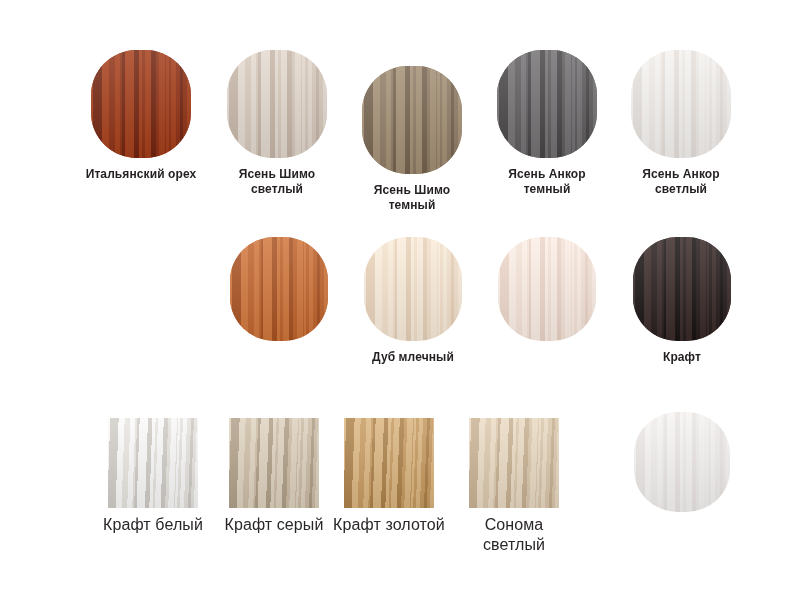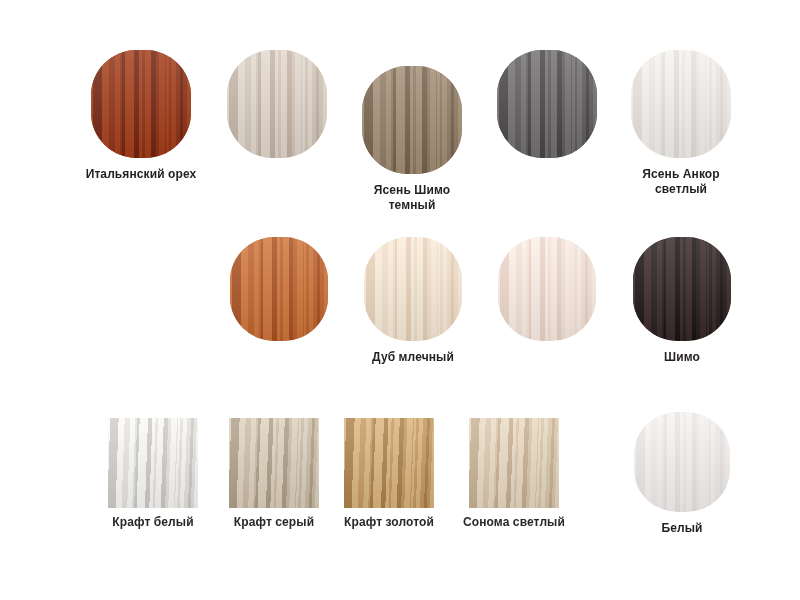--- a/index.html
+++ b/index.html
@@ -39,55 +39,57 @@
   }
   .caption {
     margin-top: 9px;
     font-size: 12px;
     font-weight: bold;
     line-height: 1.25;
     letter-spacing: 0.1px;
     color: #241f20;
   }
   .caption.small {
-    font-size: 12px;
-    font-weight: bold;
+    font-size: 16px;
+    font-weight: normal;
     margin-top: 7px;
     color: #2b2728;
   }
 </style>
 </head>
 <body>
 
 <div class="board">
     <div class="swatch-cell" style="left: 82px; top: 50px; width: 118px;">
       <div class="swatch" style="width: 100px; height: 108px; background: rgb(142, 47, 18);">
         <div class="grain" style="background: linear-gradient(90deg, rgb(170, 63, 24) 0%, rgb(170, 63, 24) 2.47%, rgb(109, 31, 11) 2.47%, rgb(109, 31, 11) 7.17%, rgb(109, 31, 11) 7.17%, rgb(109, 31, 11) 9.59%, rgb(109, 31, 11) 9.59%, rgb(109, 31, 11) 11.44%, rgb(170, 63, 24) 11.44%, rgb(170, 63, 24) 14.5%, rgb(170, 63, 24) 14.5%, rgb(170, 63, 24) 17.93%, rgb(142, 47, 18) 17.93%, rgb(142, 47, 18) 22.11%, rgb(142, 47, 18) 22.11%, rgb(142, 47, 18) 23.99%, rgb(170, 63, 24) 23.99%, rgb(170, 63, 24) 29.39%, rgb(142, 47, 18) 29.39%, rgb(142, 47, 18) 31.37%, rgb(109, 31, 11) 31.37%, rgb(109, 31, 11) 34.03%, rgb(170, 63, 24) 34.03%, rgb(170, 63, 24) 39.36%, rgb(170, 63, 24) 39.36%, rgb(170, 63, 24) 40.59%, rgb(170, 63, 24) 40.59%, rgb(170, 63, 24) 42.98%, rgb(109, 31, 11) 42.98%, rgb(109, 31, 11) 47.71%, rgb(170, 63, 24) 47.71%, rgb(170, 63, 24) 51.15%, rgb(142, 47, 18) 51.15%, rgb(142, 47, 18) 53.74%, rgb(170, 63, 24) 53.74%, rgb(170, 63, 24) 58.81%, rgb(170, 63, 24) 58.81%, rgb(170, 63, 24) 59.91%, rgb(109, 31, 11) 59.91%, rgb(109, 31, 11) 64.66%, rgb(142, 47, 18) 64.66%, rgb(142, 47, 18) 68.03%, rgb(170, 63, 24) 68.03%, rgb(170, 63, 24) 72.76%, rgb(170, 63, 24) 72.76%, rgb(170, 63, 24) 74.12%, rgb(142, 47, 18) 74.12%, rgb(142, 47, 18) 75.26%, rgb(170, 63, 24) 75.26%, rgb(170, 63, 24) 77.58%, rgb(142, 47, 18) 77.58%, rgb(142, 47, 18) 80.5%, rgb(170, 63, 24) 80.5%, rgb(170, 63, 24) 84.87%, rgb(142, 47, 18) 84.87%, rgb(142, 47, 18) 89.23%, rgb(109, 31, 11) 89.23%, rgb(109, 31, 11) 91.18%, rgb(109, 31, 11) 91.18%, rgb(109, 31, 11) 92.23%, rgb(142, 47, 18) 92.23%, rgb(142, 47, 18) 95.58%, rgb(170, 63, 24) 95.58%, rgb(170, 63, 24) 100%); opacity: 0.85;"></div>
         <div class="grain" style="background: linear-gradient(170deg, rgba(255, 255, 255, 0.18), rgba(0, 0, 0, 0.1));"></div>
       </div>
       <div class="caption">Итальянский орех</div>
     </div>
     <div class="swatch-cell" style="left: 218px; top: 50px; width: 118px;">
       <div class="swatch" style="width: 100px; height: 108px; background: rgb(215, 201, 188);">
         <div class="grain" style="background: linear-gradient(90deg, rgb(231, 221, 211) 0%, rgb(231, 221, 211) 2.47%, rgb(195, 178, 163) 2.47%, rgb(195, 178, 163) 7.17%, rgb(195, 178, 163) 7.17%, rgb(195, 178, 163) 9.59%, rgb(195, 178, 163) 9.59%, rgb(195, 178, 163) 11.44%, rgb(231, 221, 211) 11.44%, rgb(231, 221, 211) 14.5%, rgb(231, 221, 211) 14.5%, rgb(231, 221, 211) 17.93%, rgb(215, 201, 188) 17.93%, rgb(215, 201, 188) 22.11%, rgb(215, 201, 188) 22.11%, rgb(215, 201, 188) 23.99%, rgb(231, 221, 211) 23.99%, rgb(231, 221, 211) 29.39%, rgb(215, 201, 188) 29.39%, rgb(215, 201, 188) 31.37%, rgb(195, 178, 163) 31.37%, rgb(195, 178, 163) 34.03%, rgb(231, 221, 211) 34.03%, rgb(231, 221, 211) 39.36%, rgb(231, 221, 211) 39.36%, rgb(231, 221, 211) 40.59%, rgb(231, 221, 211) 40.59%, rgb(231, 221, 211) 42.98%, rgb(195, 178, 163) 42.98%, rgb(195, 178, 163) 47.71%, rgb(231, 221, 211) 47.71%, rgb(231, 221, 211) 51.15%, rgb(215, 201, 188) 51.15%, rgb(215, 201, 188) 53.74%, rgb(231, 221, 211) 53.74%, rgb(231, 221, 211) 58.81%, rgb(231, 221, 211) 58.81%, rgb(231, 221, 211) 59.91%, rgb(195, 178, 163) 59.91%, rgb(195, 178, 163) 64.66%, rgb(215, 201, 188) 64.66%, rgb(215, 201, 188) 68.03%, rgb(231, 221, 211) 68.03%, rgb(231, 221, 211) 72.76%, rgb(231, 221, 211) 72.76%, rgb(231, 221, 211) 74.12%, rgb(215, 201, 188) 74.12%, rgb(215, 201, 188) 75.26%, rgb(231, 221, 211) 75.26%, rgb(231, 221, 211) 77.58%, rgb(215, 201, 188) 77.58%, rgb(215, 201, 188) 80.5%, rgb(231, 221, 211) 80.5%, rgb(231, 221, 211) 84.87%, rgb(215, 201, 188) 84.87%, rgb(215, 201, 188) 89.23%, rgb(195, 178, 163) 89.23%, rgb(195, 178, 163) 91.18%, rgb(195, 178, 163) 91.18%, rgb(195, 178, 163) 92.23%, rgb(215, 201, 188) 92.23%, rgb(215, 201, 188) 95.58%, rgb(231, 221, 211) 95.58%, rgb(231, 221, 211) 100%); opacity: 0.85;"></div>
         <div class="grain" style="background: linear-gradient(170deg, rgba(255, 255, 255, 0.18), rgba(0, 0, 0, 0.1));"></div>
       </div>
+      <div class="caption">Ясень Шимо светлый</div>
     </div>
     <div class="swatch-cell" style="left: 353px; top: 66px; width: 118px;">
       <div class="swatch" style="width: 100px; height: 108px; background: rgb(142, 122, 99);">
         <div class="grain" style="background: linear-gradient(90deg, rgb(167, 146, 118) 0%, rgb(167, 146, 118) 2.47%, rgb(111, 93, 72) 2.47%, rgb(111, 93, 72) 7.17%, rgb(111, 93, 72) 7.17%, rgb(111, 93, 72) 9.59%, rgb(111, 93, 72) 9.59%, rgb(111, 93, 72) 11.44%, rgb(167, 146, 118) 11.44%, rgb(167, 146, 118) 14.5%, rgb(167, 146, 118) 14.5%, rgb(167, 146, 118) 17.93%, rgb(142, 122, 99) 17.93%, rgb(142, 122, 99) 22.11%, rgb(142, 122, 99) 22.11%, rgb(142, 122, 99) 23.99%, rgb(167, 146, 118) 23.99%, rgb(167, 146, 118) 29.39%, rgb(142, 122, 99) 29.39%, rgb(142, 122, 99) 31.37%, rgb(111, 93, 72) 31.37%, rgb(111, 93, 72) 34.03%, rgb(167, 146, 118) 34.03%, rgb(167, 146, 118) 39.36%, rgb(167, 146, 118) 39.36%, rgb(167, 146, 118) 40.59%, rgb(167, 146, 118) 40.59%, rgb(167, 146, 118) 42.98%, rgb(111, 93, 72) 42.98%, rgb(111, 93, 72) 47.71%, rgb(167, 146, 118) 47.71%, rgb(167, 146, 118) 51.15%, rgb(142, 122, 99) 51.15%, rgb(142, 122, 99) 53.74%, rgb(167, 146, 118) 53.74%, rgb(167, 146, 118) 58.81%, rgb(167, 146, 118) 58.81%, rgb(167, 146, 118) 59.91%, rgb(111, 93, 72) 59.91%, rgb(111, 93, 72) 64.66%, rgb(142, 122, 99) 64.66%, rgb(142, 122, 99) 68.03%, rgb(167, 146, 118) 68.03%, rgb(167, 146, 118) 72.76%, rgb(167, 146, 118) 72.76%, rgb(167, 146, 118) 74.12%, rgb(142, 122, 99) 74.12%, rgb(142, 122, 99) 75.26%, rgb(167, 146, 118) 75.26%, rgb(167, 146, 118) 77.58%, rgb(142, 122, 99) 77.58%, rgb(142, 122, 99) 80.5%, rgb(167, 146, 118) 80.5%, rgb(167, 146, 118) 84.87%, rgb(142, 122, 99) 84.87%, rgb(142, 122, 99) 89.23%, rgb(111, 93, 72) 89.23%, rgb(111, 93, 72) 91.18%, rgb(111, 93, 72) 91.18%, rgb(111, 93, 72) 92.23%, rgb(142, 122, 99) 92.23%, rgb(142, 122, 99) 95.58%, rgb(167, 146, 118) 95.58%, rgb(167, 146, 118) 100%); opacity: 0.85;"></div>
         <div class="grain" style="background: linear-gradient(170deg, rgba(255, 255, 255, 0.18), rgba(0, 0, 0, 0.1));"></div>
       </div>
       <div class="caption">Ясень Шимо темный</div>
     </div>
     <div class="swatch-cell" style="left: 488px; top: 50px; width: 118px;">
       <div class="swatch" style="width: 100px; height: 108px; background: rgb(93, 90, 92);">
         <div class="grain" style="background: linear-gradient(90deg, rgb(118, 115, 118) 0%, rgb(118, 115, 118) 2.47%, rgb(66, 63, 65) 2.47%, rgb(66, 63, 65) 7.17%, rgb(66, 63, 65) 7.17%, rgb(66, 63, 65) 9.59%, rgb(66, 63, 65) 9.59%, rgb(66, 63, 65) 11.44%, rgb(118, 115, 118) 11.44%, rgb(118, 115, 118) 14.5%, rgb(118, 115, 118) 14.5%, rgb(118, 115, 118) 17.93%, rgb(93, 90, 92) 17.93%, rgb(93, 90, 92) 22.11%, rgb(93, 90, 92) 22.11%, rgb(93, 90, 92) 23.99%, rgb(118, 115, 118) 23.99%, rgb(118, 115, 118) 29.39%, rgb(93, 90, 92) 29.39%, rgb(93, 90, 92) 31.37%, rgb(66, 63, 65) 31.37%, rgb(66, 63, 65) 34.03%, rgb(118, 115, 118) 34.03%, rgb(118, 115, 118) 39.36%, rgb(118, 115, 118) 39.36%, rgb(118, 115, 118) 40.59%, rgb(118, 115, 118) 40.59%, rgb(118, 115, 118) 42.98%, rgb(66, 63, 65) 42.98%, rgb(66, 63, 65) 47.71%, rgb(118, 115, 118) 47.71%, rgb(118, 115, 118) 51.15%, rgb(93, 90, 92) 51.15%, rgb(93, 90, 92) 53.74%, rgb(118, 115, 118) 53.74%, rgb(118, 115, 118) 58.81%, rgb(118, 115, 118) 58.81%, rgb(118, 115, 118) 59.91%, rgb(66, 63, 65) 59.91%, rgb(66, 63, 65) 64.66%, rgb(93, 90, 92) 64.66%, rgb(93, 90, 92) 68.03%, rgb(118, 115, 118) 68.03%, rgb(118, 115, 118) 72.76%, rgb(118, 115, 118) 72.76%, rgb(118, 115, 118) 74.12%, rgb(93, 90, 92) 74.12%, rgb(93, 90, 92) 75.26%, rgb(118, 115, 118) 75.26%, rgb(118, 115, 118) 77.58%, rgb(93, 90, 92) 77.58%, rgb(93, 90, 92) 80.5%, rgb(118, 115, 118) 80.5%, rgb(118, 115, 118) 84.87%, rgb(93, 90, 92) 84.87%, rgb(93, 90, 92) 89.23%, rgb(66, 63, 65) 89.23%, rgb(66, 63, 65) 91.18%, rgb(66, 63, 65) 91.18%, rgb(66, 63, 65) 92.23%, rgb(93, 90, 92) 92.23%, rgb(93, 90, 92) 95.58%, rgb(118, 115, 118) 95.58%, rgb(118, 115, 118) 100%); opacity: 0.85;"></div>
         <div class="grain" style="background: linear-gradient(170deg, rgba(255, 255, 255, 0.18), rgba(0, 0, 0, 0.1));"></div>
       </div>
+      <div class="caption">Ясень Анкор темный</div>
     </div>
     <div class="swatch-cell" style="left: 622px; top: 50px; width: 118px;">
       <div class="swatch" style="width: 100px; height: 108px; background: rgb(241, 236, 232);">
         <div class="grain" style="background: linear-gradient(90deg, rgb(255, 255, 255) 0%, rgb(255, 255, 255) 2.47%, rgb(222, 215, 209) 2.47%, rgb(222, 215, 209) 7.17%, rgb(222, 215, 209) 7.17%, rgb(222, 215, 209) 9.59%, rgb(222, 215, 209) 9.59%, rgb(222, 215, 209) 11.44%, rgb(255, 255, 255) 11.44%, rgb(255, 255, 255) 14.5%, rgb(255, 255, 255) 14.5%, rgb(255, 255, 255) 17.93%, rgb(241, 236, 232) 17.93%, rgb(241, 236, 232) 22.11%, rgb(241, 236, 232) 22.11%, rgb(241, 236, 232) 23.99%, rgb(255, 255, 255) 23.99%, rgb(255, 255, 255) 29.39%, rgb(241, 236, 232) 29.39%, rgb(241, 236, 232) 31.37%, rgb(222, 215, 209) 31.37%, rgb(222, 215, 209) 34.03%, rgb(255, 255, 255) 34.03%, rgb(255, 255, 255) 39.36%, rgb(255, 255, 255) 39.36%, rgb(255, 255, 255) 40.59%, rgb(255, 255, 255) 40.59%, rgb(255, 255, 255) 42.98%, rgb(222, 215, 209) 42.98%, rgb(222, 215, 209) 47.71%, rgb(255, 255, 255) 47.71%, rgb(255, 255, 255) 51.15%, rgb(241, 236, 232) 51.15%, rgb(241, 236, 232) 53.74%, rgb(255, 255, 255) 53.74%, rgb(255, 255, 255) 58.81%, rgb(255, 255, 255) 58.81%, rgb(255, 255, 255) 59.91%, rgb(222, 215, 209) 59.91%, rgb(222, 215, 209) 64.66%, rgb(241, 236, 232) 64.66%, rgb(241, 236, 232) 68.03%, rgb(255, 255, 255) 68.03%, rgb(255, 255, 255) 72.76%, rgb(255, 255, 255) 72.76%, rgb(255, 255, 255) 74.12%, rgb(241, 236, 232) 74.12%, rgb(241, 236, 232) 75.26%, rgb(255, 255, 255) 75.26%, rgb(255, 255, 255) 77.58%, rgb(241, 236, 232) 77.58%, rgb(241, 236, 232) 80.5%, rgb(255, 255, 255) 80.5%, rgb(255, 255, 255) 84.87%, rgb(241, 236, 232) 84.87%, rgb(241, 236, 232) 89.23%, rgb(222, 215, 209) 89.23%, rgb(222, 215, 209) 91.18%, rgb(222, 215, 209) 91.18%, rgb(222, 215, 209) 92.23%, rgb(241, 236, 232) 92.23%, rgb(241, 236, 232) 95.58%, rgb(255, 255, 255) 95.58%, rgb(255, 255, 255) 100%); opacity: 0.45;"></div>
         <div class="grain" style="background: linear-gradient(170deg, rgba(255, 255, 255, 0.18), rgba(0, 0, 0, 0.1));"></div>
       </div>
       <div class="caption">Ясень Анкор светлый</div>
     </div>
     <div class="swatch-cell" style="left: 220px; top: 237px; width: 118px;">
       <div class="swatch" style="width: 98px; height: 104px; background: rgb(192, 98, 42);">
@@ -106,21 +108,21 @@
       <div class="swatch" style="width: 98px; height: 104px; background: rgb(247, 229, 218);">
         <div class="grain" style="background: linear-gradient(90deg, rgb(255, 242, 234) 0%, rgb(255, 242, 234) 2.47%, rgb(236, 212, 198) 2.47%, rgb(236, 212, 198) 7.17%, rgb(236, 212, 198) 7.17%, rgb(236, 212, 198) 9.59%, rgb(236, 212, 198) 9.59%, rgb(236, 212, 198) 11.44%, rgb(255, 242, 234) 11.44%, rgb(255, 242, 234) 14.5%, rgb(255, 242, 234) 14.5%, rgb(255, 242, 234) 17.93%, rgb(247, 229, 218) 17.93%, rgb(247, 229, 218) 22.11%, rgb(247, 229, 218) 22.11%, rgb(247, 229, 218) 23.99%, rgb(255, 242, 234) 23.99%, rgb(255, 242, 234) 29.39%, rgb(247, 229, 218) 29.39%, rgb(247, 229, 218) 31.37%, rgb(236, 212, 198) 31.37%, rgb(236, 212, 198) 34.03%, rgb(255, 242, 234) 34.03%, rgb(255, 242, 234) 39.36%, rgb(255, 242, 234) 39.36%, rgb(255, 242, 234) 40.59%, rgb(255, 242, 234) 40.59%, rgb(255, 242, 234) 42.98%, rgb(236, 212, 198) 42.98%, rgb(236, 212, 198) 47.71%, rgb(255, 242, 234) 47.71%, rgb(255, 242, 234) 51.15%, rgb(247, 229, 218) 51.15%, rgb(247, 229, 218) 53.74%, rgb(255, 242, 234) 53.74%, rgb(255, 242, 234) 58.81%, rgb(255, 242, 234) 58.81%, rgb(255, 242, 234) 59.91%, rgb(236, 212, 198) 59.91%, rgb(236, 212, 198) 64.66%, rgb(247, 229, 218) 64.66%, rgb(247, 229, 218) 68.03%, rgb(255, 242, 234) 68.03%, rgb(255, 242, 234) 72.76%, rgb(255, 242, 234) 72.76%, rgb(255, 242, 234) 74.12%, rgb(247, 229, 218) 74.12%, rgb(247, 229, 218) 75.26%, rgb(255, 242, 234) 75.26%, rgb(255, 242, 234) 77.58%, rgb(247, 229, 218) 77.58%, rgb(247, 229, 218) 80.5%, rgb(255, 242, 234) 80.5%, rgb(255, 242, 234) 84.87%, rgb(247, 229, 218) 84.87%, rgb(247, 229, 218) 89.23%, rgb(236, 212, 198) 89.23%, rgb(236, 212, 198) 91.18%, rgb(236, 212, 198) 91.18%, rgb(236, 212, 198) 92.23%, rgb(247, 229, 218) 92.23%, rgb(247, 229, 218) 95.58%, rgb(255, 242, 234) 95.58%, rgb(255, 242, 234) 100%); opacity: 0.85;"></div>
         <div class="grain" style="background: linear-gradient(170deg, rgba(255, 255, 255, 0.18), rgba(0, 0, 0, 0.1));"></div>
       </div>
     </div>
     <div class="swatch-cell" style="left: 623px; top: 237px; width: 118px;">
       <div class="swatch" style="width: 98px; height: 104px; background: rgb(36, 26, 26);">
         <div class="grain" style="background: linear-gradient(90deg, rgb(59, 42, 40) 0%, rgb(59, 42, 40) 2.47%, rgb(20, 14, 14) 2.47%, rgb(20, 14, 14) 7.17%, rgb(20, 14, 14) 7.17%, rgb(20, 14, 14) 9.59%, rgb(20, 14, 14) 9.59%, rgb(20, 14, 14) 11.44%, rgb(59, 42, 40) 11.44%, rgb(59, 42, 40) 14.5%, rgb(59, 42, 40) 14.5%, rgb(59, 42, 40) 17.93%, rgb(36, 26, 26) 17.93%, rgb(36, 26, 26) 22.11%, rgb(36, 26, 26) 22.11%, rgb(36, 26, 26) 23.99%, rgb(59, 42, 40) 23.99%, rgb(59, 42, 40) 29.39%, rgb(36, 26, 26) 29.39%, rgb(36, 26, 26) 31.37%, rgb(20, 14, 14) 31.37%, rgb(20, 14, 14) 34.03%, rgb(59, 42, 40) 34.03%, rgb(59, 42, 40) 39.36%, rgb(59, 42, 40) 39.36%, rgb(59, 42, 40) 40.59%, rgb(59, 42, 40) 40.59%, rgb(59, 42, 40) 42.98%, rgb(20, 14, 14) 42.98%, rgb(20, 14, 14) 47.71%, rgb(59, 42, 40) 47.71%, rgb(59, 42, 40) 51.15%, rgb(36, 26, 26) 51.15%, rgb(36, 26, 26) 53.74%, rgb(59, 42, 40) 53.74%, rgb(59, 42, 40) 58.81%, rgb(59, 42, 40) 58.81%, rgb(59, 42, 40) 59.91%, rgb(20, 14, 14) 59.91%, rgb(20, 14, 14) 64.66%, rgb(36, 26, 26) 64.66%, rgb(36, 26, 26) 68.03%, rgb(59, 42, 40) 68.03%, rgb(59, 42, 40) 72.76%, rgb(59, 42, 40) 72.76%, rgb(59, 42, 40) 74.12%, rgb(36, 26, 26) 74.12%, rgb(36, 26, 26) 75.26%, rgb(59, 42, 40) 75.26%, rgb(59, 42, 40) 77.58%, rgb(36, 26, 26) 77.58%, rgb(36, 26, 26) 80.5%, rgb(59, 42, 40) 80.5%, rgb(59, 42, 40) 84.87%, rgb(36, 26, 26) 84.87%, rgb(36, 26, 26) 89.23%, rgb(20, 14, 14) 89.23%, rgb(20, 14, 14) 91.18%, rgb(20, 14, 14) 91.18%, rgb(20, 14, 14) 92.23%, rgb(36, 26, 26) 92.23%, rgb(36, 26, 26) 95.58%, rgb(59, 42, 40) 95.58%, rgb(59, 42, 40) 100%); opacity: 0.85;"></div>
         <div class="grain" style="background: linear-gradient(170deg, rgba(255, 255, 255, 0.18), rgba(0, 0, 0, 0.1));"></div>
       </div>
-      <div class="caption">Шимо</div>
+      <div class="caption">Крафт</div>
     </div>
     <div class="swatch-cell" style="left: 94px; top: 418px; width: 118px;">
       <div class="swatch square" style="width: 90px; height: 90px; background: rgb(233, 230, 225);">
         <div class="grain" style="background: linear-gradient(92deg, rgb(255, 255, 255) 0%, rgb(255, 255, 255) 2.47%, rgb(205, 200, 194) 2.47%, rgb(205, 200, 194) 7.17%, rgb(205, 200, 194) 7.17%, rgb(205, 200, 194) 9.59%, rgb(205, 200, 194) 9.59%, rgb(205, 200, 194) 11.44%, rgb(255, 255, 255) 11.44%, rgb(255, 255, 255) 14.5%, rgb(255, 255, 255) 14.5%, rgb(255, 255, 255) 17.93%, rgb(233, 230, 225) 17.93%, rgb(233, 230, 225) 22.11%, rgb(233, 230, 225) 22.11%, rgb(233, 230, 225) 23.99%, rgb(255, 255, 255) 23.99%, rgb(255, 255, 255) 29.39%, rgb(233, 230, 225) 29.39%, rgb(233, 230, 225) 31.37%, rgb(205, 200, 194) 31.37%, rgb(205, 200, 194) 34.03%, rgb(255, 255, 255) 34.03%, rgb(255, 255, 255) 39.36%, rgb(255, 255, 255) 39.36%, rgb(255, 255, 255) 40.59%, rgb(255, 255, 255) 40.59%, rgb(255, 255, 255) 42.98%, rgb(205, 200, 194) 42.98%, rgb(205, 200, 194) 47.71%, rgb(255, 255, 255) 47.71%, rgb(255, 255, 255) 51.15%, rgb(233, 230, 225) 51.15%, rgb(233, 230, 225) 53.74%, rgb(255, 255, 255) 53.74%, rgb(255, 255, 255) 58.81%, rgb(255, 255, 255) 58.81%, rgb(255, 255, 255) 59.91%, rgb(205, 200, 194) 59.91%, rgb(205, 200, 194) 64.66%, rgb(233, 230, 225) 64.66%, rgb(233, 230, 225) 68.03%, rgb(255, 255, 255) 68.03%, rgb(255, 255, 255) 72.76%, rgb(255, 255, 255) 72.76%, rgb(255, 255, 255) 74.12%, rgb(233, 230, 225) 74.12%, rgb(233, 230, 225) 75.26%, rgb(255, 255, 255) 75.26%, rgb(255, 255, 255) 77.58%, rgb(233, 230, 225) 77.58%, rgb(233, 230, 225) 80.5%, rgb(255, 255, 255) 80.5%, rgb(255, 255, 255) 84.87%, rgb(233, 230, 225) 84.87%, rgb(233, 230, 225) 89.23%, rgb(205, 200, 194) 89.23%, rgb(205, 200, 194) 91.18%, rgb(205, 200, 194) 91.18%, rgb(205, 200, 194) 92.23%, rgb(233, 230, 225) 92.23%, rgb(233, 230, 225) 95.58%, rgb(255, 255, 255) 95.58%, rgb(255, 255, 255) 100%); opacity: 0.85;"></div>
         <div class="grain" style="background: linear-gradient(170deg, rgba(255, 255, 255, 0.18), rgba(0, 0, 0, 0.1));"></div>
       </div>
       <div class="caption small">Крафт белый</div>
     </div>
     <div class="swatch-cell" style="left: 215px; top: 418px; width: 118px; text-align: center;">
       <div class="swatch square" style="width: 90px; height: 90px; background: rgb(205, 189, 166);">
@@ -141,15 +143,14 @@
         <div class="grain" style="background: linear-gradient(92deg, rgb(238, 223, 200) 0%, rgb(238, 223, 200) 2.47%, rgb(197, 173, 141) 2.47%, rgb(197, 173, 141) 7.17%, rgb(197, 173, 141) 7.17%, rgb(197, 173, 141) 9.59%, rgb(197, 173, 141) 9.59%, rgb(197, 173, 141) 11.44%, rgb(238, 223, 200) 11.44%, rgb(238, 223, 200) 14.5%, rgb(238, 223, 200) 14.5%, rgb(238, 223, 200) 17.93%, rgb(220, 201, 173) 17.93%, rgb(220, 201, 173) 22.11%, rgb(220, 201, 173) 22.11%, rgb(220, 201, 173) 23.99%, rgb(238, 223, 200) 23.99%, rgb(238, 223, 200) 29.39%, rgb(220, 201, 173) 29.39%, rgb(220, 201, 173) 31.37%, rgb(197, 173, 141) 31.37%, rgb(197, 173, 141) 34.03%, rgb(238, 223, 200) 34.03%, rgb(238, 223, 200) 39.36%, rgb(238, 223, 200) 39.36%, rgb(238, 223, 200) 40.59%, rgb(238, 223, 200) 40.59%, rgb(238, 223, 200) 42.98%, rgb(197, 173, 141) 42.98%, rgb(197, 173, 141) 47.71%, rgb(238, 223, 200) 47.71%, rgb(238, 223, 200) 51.15%, rgb(220, 201, 173) 51.15%, rgb(220, 201, 173) 53.74%, rgb(238, 223, 200) 53.74%, rgb(238, 223, 200) 58.81%, rgb(238, 223, 200) 58.81%, rgb(238, 223, 200) 59.91%, rgb(197, 173, 141) 59.91%, rgb(197, 173, 141) 64.66%, rgb(220, 201, 173) 64.66%, rgb(220, 201, 173) 68.03%, rgb(238, 223, 200) 68.03%, rgb(238, 223, 200) 72.76%, rgb(238, 223, 200) 72.76%, rgb(238, 223, 200) 74.12%, rgb(220, 201, 173) 74.12%, rgb(220, 201, 173) 75.26%, rgb(238, 223, 200) 75.26%, rgb(238, 223, 200) 77.58%, rgb(220, 201, 173) 77.58%, rgb(220, 201, 173) 80.5%, rgb(238, 223, 200) 80.5%, rgb(238, 223, 200) 84.87%, rgb(220, 201, 173) 84.87%, rgb(220, 201, 173) 89.23%, rgb(197, 173, 141) 89.23%, rgb(197, 173, 141) 91.18%, rgb(197, 173, 141) 91.18%, rgb(197, 173, 141) 92.23%, rgb(220, 201, 173) 92.23%, rgb(220, 201, 173) 95.58%, rgb(238, 223, 200) 95.58%, rgb(238, 223, 200) 100%); opacity: 0.85;"></div>
         <div class="grain" style="background: linear-gradient(170deg, rgba(255, 255, 255, 0.18), rgba(0, 0, 0, 0.1));"></div>
       </div>
       <div class="caption small">Сонома светлый</div>
     </div>
     <div class="swatch-cell" style="left: 623px; top: 412px; width: 118px;">
       <div class="swatch" style="width: 96px; height: 100px; background: rgb(242, 238, 236);">
         <div class="grain" style="background: linear-gradient(90deg, rgb(255, 255, 255) 0%, rgb(255, 255, 255) 2.47%, rgb(230, 224, 222) 2.47%, rgb(230, 224, 222) 7.17%, rgb(230, 224, 222) 7.17%, rgb(230, 224, 222) 9.59%, rgb(230, 224, 222) 9.59%, rgb(230, 224, 222) 11.44%, rgb(255, 255, 255) 11.44%, rgb(255, 255, 255) 14.5%, rgb(255, 255, 255) 14.5%, rgb(255, 255, 255) 17.93%, rgb(242, 238, 236) 17.93%, rgb(242, 238, 236) 22.11%, rgb(242, 238, 236) 22.11%, rgb(242, 238, 236) 23.99%, rgb(255, 255, 255) 23.99%, rgb(255, 255, 255) 29.39%, rgb(242, 238, 236) 29.39%, rgb(242, 238, 236) 31.37%, rgb(230, 224, 222) 31.37%, rgb(230, 224, 222) 34.03%, rgb(255, 255, 255) 34.03%, rgb(255, 255, 255) 39.36%, rgb(255, 255, 255) 39.36%, rgb(255, 255, 255) 40.59%, rgb(255, 255, 255) 40.59%, rgb(255, 255, 255) 42.98%, rgb(230, 224, 222) 42.98%, rgb(230, 224, 222) 47.71%, rgb(255, 255, 255) 47.71%, rgb(255, 255, 255) 51.15%, rgb(242, 238, 236) 51.15%, rgb(242, 238, 236) 53.74%, rgb(255, 255, 255) 53.74%, rgb(255, 255, 255) 58.81%, rgb(255, 255, 255) 58.81%, rgb(255, 255, 255) 59.91%, rgb(230, 224, 222) 59.91%, rgb(230, 224, 222) 64.66%, rgb(242, 238, 236) 64.66%, rgb(242, 238, 236) 68.03%, rgb(255, 255, 255) 68.03%, rgb(255, 255, 255) 72.76%, rgb(255, 255, 255) 72.76%, rgb(255, 255, 255) 74.12%, rgb(242, 238, 236) 74.12%, rgb(242, 238, 236) 75.26%, rgb(255, 255, 255) 75.26%, rgb(255, 255, 255) 77.58%, rgb(242, 238, 236) 77.58%, rgb(242, 238, 236) 80.5%, rgb(255, 255, 255) 80.5%, rgb(255, 255, 255) 84.87%, rgb(242, 238, 236) 84.87%, rgb(242, 238, 236) 89.23%, rgb(230, 224, 222) 89.23%, rgb(230, 224, 222) 91.18%, rgb(230, 224, 222) 91.18%, rgb(230, 224, 222) 92.23%, rgb(242, 238, 236) 92.23%, rgb(242, 238, 236) 95.58%, rgb(255, 255, 255) 95.58%, rgb(255, 255, 255) 100%); opacity: 0.45;"></div>
         <div class="grain" style="background: linear-gradient(170deg, rgba(255, 255, 255, 0.18), rgba(0, 0, 0, 0.1));"></div>
       </div>
-      <div class="caption">Белый</div>
     </div>
   </div>
 
 </body></html>

